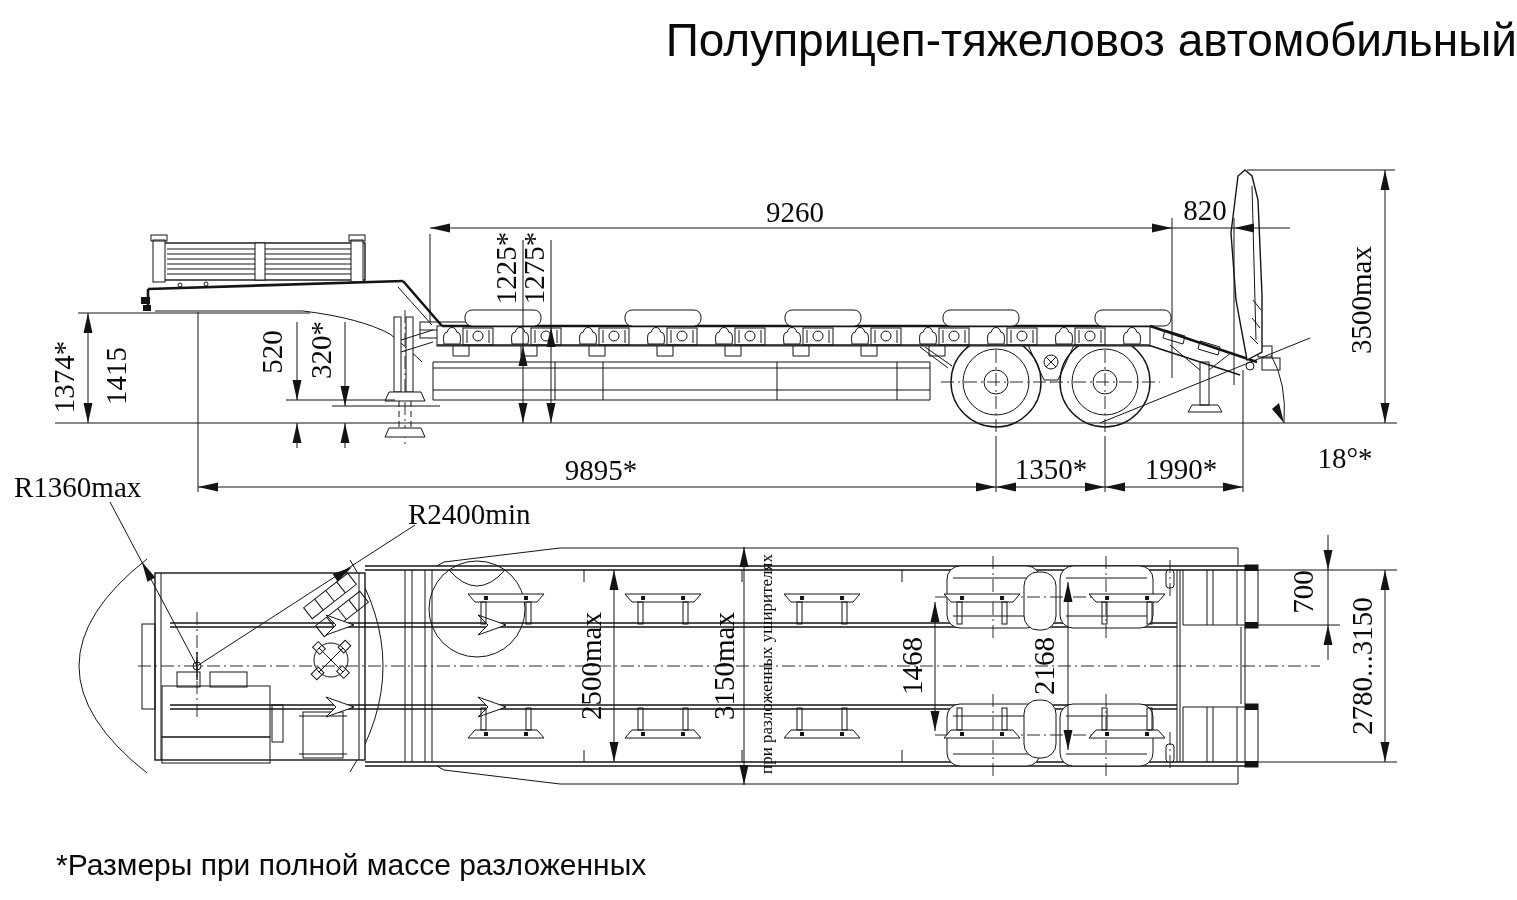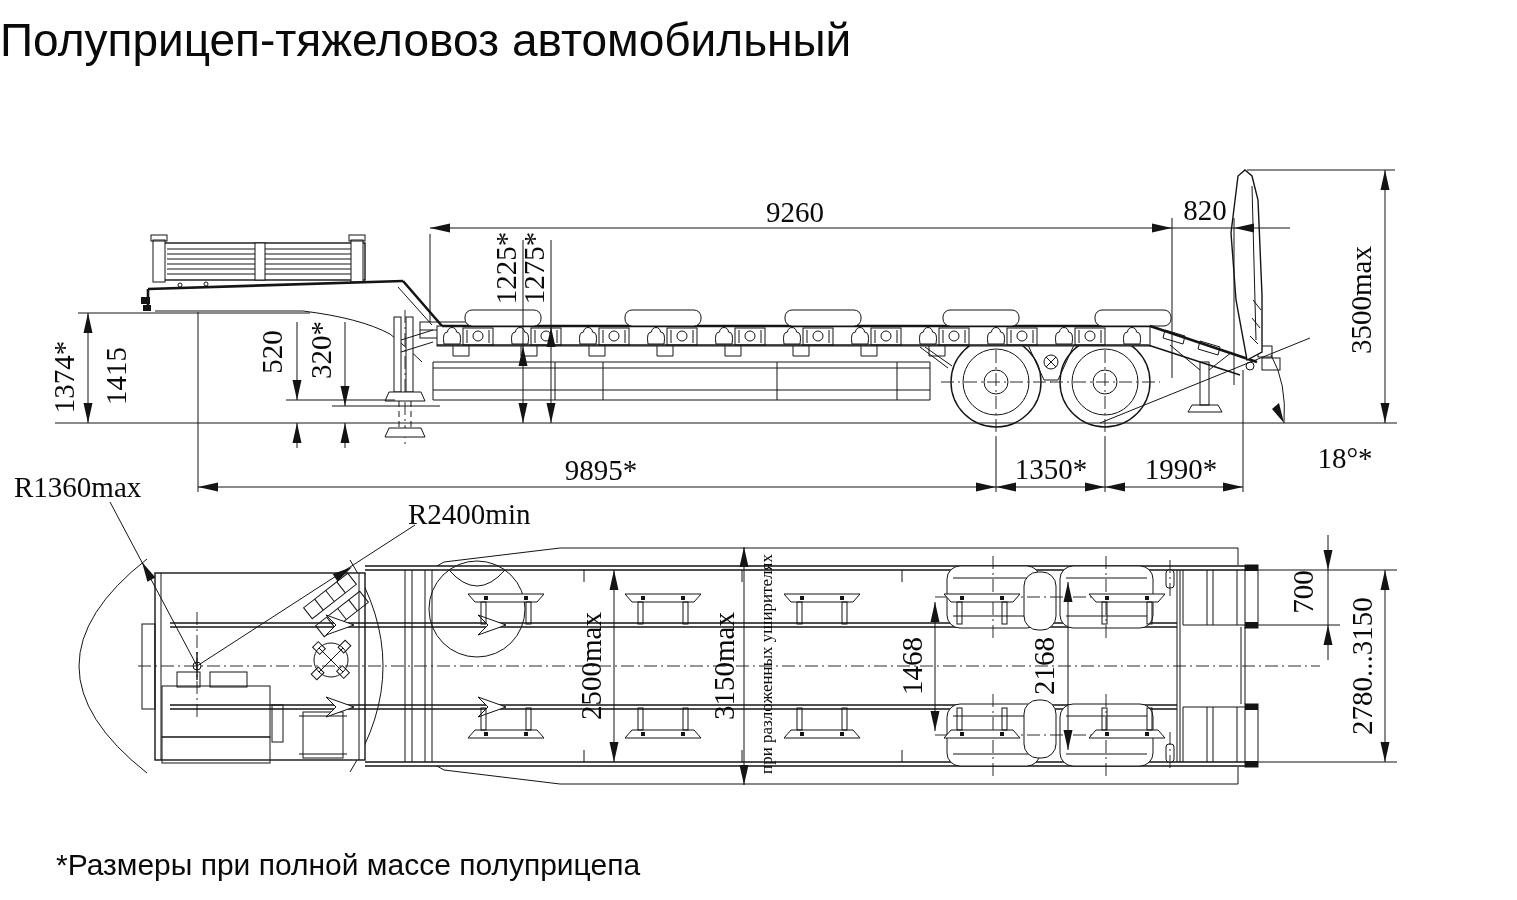--- a/index.html
+++ b/index.html
@@ -1,18 +1,18 @@
 <!DOCTYPE html>
 <html lang="ru"><head>
 <meta charset="utf-8">
 <style>
   html,body{margin:0;padding:0;background:#fff;}
   #canvas{position:relative;width:1517px;height:900px;background:#fff;overflow:hidden;
           font-family:"Liberation Sans",sans-serif;color:#111;}
-  #title{position:absolute;top:10px;left:0;width:100%;text-align:left;
+  #title{position:absolute;top:10px;left:0;width:100%;text-align:right;
          font-size:46px;line-height:60px;color:#0a0a0a;letter-spacing:0px;}
   #footnote{position:absolute;left:56px;top:848px;font-size:30px;color:#0a0a0a;}
   svg{position:absolute;left:0;top:0;}
   svg *{fill:none;stroke:#141414;stroke-linecap:butt;}
   .s1{stroke-width:1;}
   .s15{stroke-width:1.4;}
   .s3{stroke-width:2.6;}
   .cl{stroke-width:0.9;stroke-dasharray:13 4 2 4;}
   .dsh{stroke-width:1;stroke-dasharray:6 4;}
   .wf{fill:#ffffff;}
@@ -450,14 +450,14 @@
       <text class="dt" transform="translate(591,666) rotate(-90)" x="0" y="10" text-anchor="middle">2500max</text>
       <text class="dt" transform="translate(724,666) rotate(-90)" x="0" y="10" text-anchor="middle">3150max</text>
       <text class="dts" transform="translate(766,664) rotate(-90)" x="0" y="6" text-anchor="middle">при разложенных уширителях</text>
       <text class="dt" transform="translate(912,666) rotate(-90)" x="0" y="10" text-anchor="middle">1468</text>
       <text class="dt" transform="translate(1044,666) rotate(-90)" x="0" y="10" text-anchor="middle">2168</text>
       <text class="dt" transform="translate(1303,592) rotate(-90)" x="0" y="10" text-anchor="middle">700</text>
       <text class="dt" transform="translate(1362,666) rotate(-90)" x="0" y="10" text-anchor="middle">2780...3150</text>
     </g>
   </svg>
 
-  <div id="footnote">*Размеры при полной массе полуприцепа</div>
+  <div id="footnote">*Размеры при полной массе разложенных</div>
 </div>
 
 </body></html>

